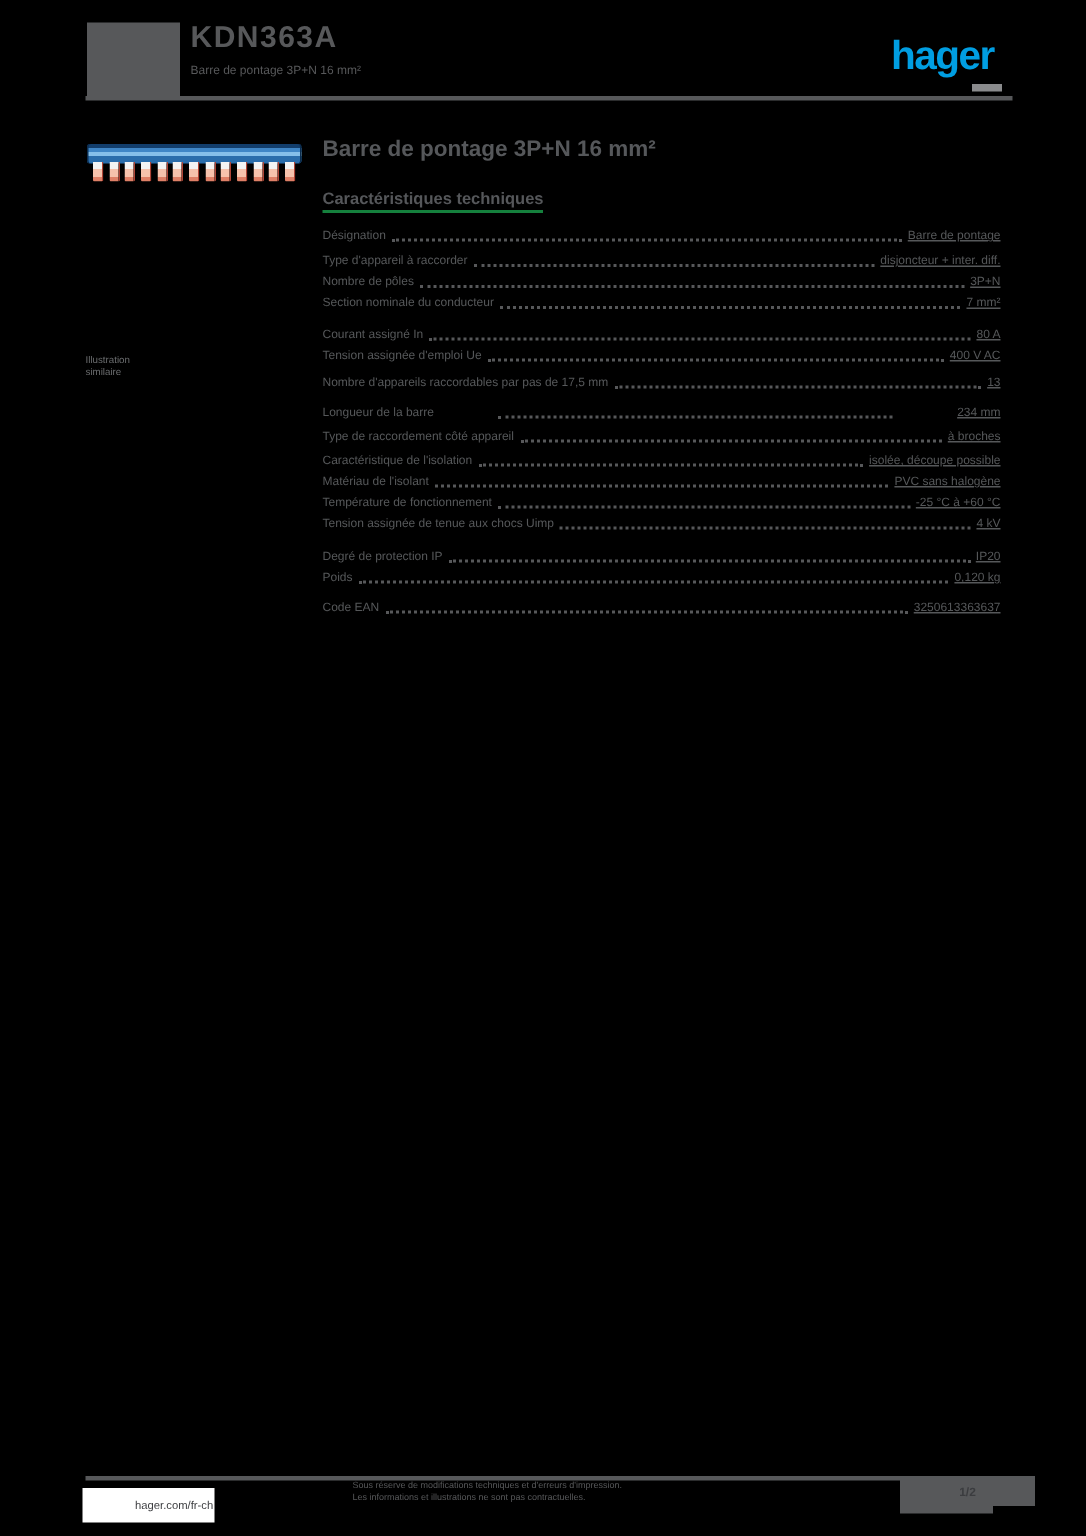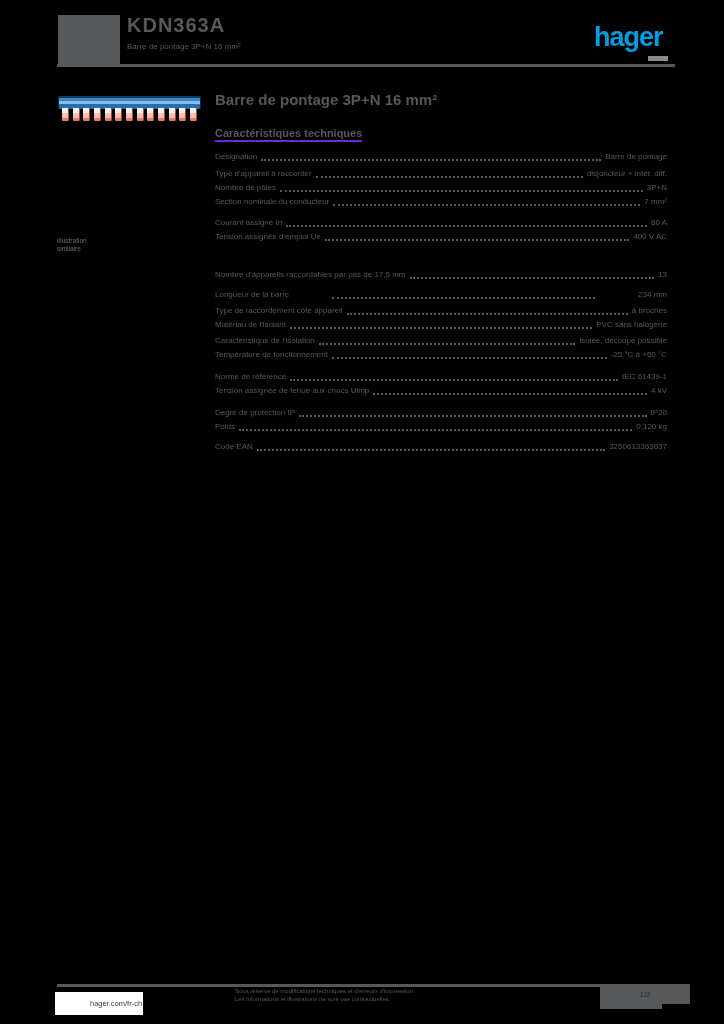--- a/index.html
+++ b/index.html
@@ -23,26 +23,26 @@
      box-shadow:inset 1px 0 0 #0b2c4e, inset -1px 0 0 #0b2c4e;}
   .busbar-pins{display:flex;justify-content:space-between;padding:0 4px;margin-top:-1px;}
   .pin{width:6px;height:13px;border-radius:0 0 1px 1px;
        background:linear-gradient(180deg,#f3f3f3 0 35%,#f6c2ac 35% 75%,#df8067 75% 100%);
        border-right:1px solid #b04436;}
 
   
   .product-title{position:absolute;left:215px;top:91px;width:300px;font-size:15px;
                  font-weight:bold;color:#55575a;}
   .section-heading{position:absolute;left:215px;top:127px;font-size:11px;font-weight:bold;
-                   color:#55575a;border-bottom:2px solid #6d28d9;padding-bottom:1px;}
+                   color:#55575a;border-bottom:2px solid #15803d;padding-bottom:1px;}
   .spec-rows{position:absolute;left:215px;top:150px;width:452px;}
   .spec-row{display:flex;align-items:flex-end;font-size:8px;line-height:14px;color:#56585a;}
   .spec-label{max-width:58%;}
   .spec-leader{flex:1;border-bottom:2px dotted #57585a;margin:0 4px 3px 4px;min-width:10px;}
-  .spec-value{text-align:right;max-width:40%;}
+  .spec-value{text-align:right;max-width:40%;text-decoration:underline;}
 
   .image-caption{position:absolute;left:57px;top:237px;width:70px;font-size:6.5px;
                  line-height:8px;color:#6a6c6e;}
 
   
   .footer-rule{position:absolute;left:57px;top:984px;width:633px;height:3px;background:#57585a;}
   .footer-linkbox{position:absolute;left:55px;top:992px;width:88px;height:23px;background:#fff;}
   .footer-link{position:absolute;left:4px;top:7px;font-size:7.5px;color:#3c3d40;text-decoration:none;padding-left:31px;}
   .footer-notes{position:absolute;left:235px;top:988px;width:226px;font-size:6px;
                 line-height:7.5px;color:#57585a;}
@@ -112,54 +112,49 @@
       <div class="spec-row" style="margin-top: 7px;">
         <span class="spec-label">Courant assigné In</span>
         <span class="spec-leader"></span>
         <span class="spec-value">80 A</span>
       </div>
       <div class="spec-row">
         <span class="spec-label">Tension assignée d'emploi Ue</span>
         <span class="spec-leader"></span>
         <span class="spec-value">400 V AC</span>
       </div>
-      <div class="spec-row" style="margin-top: 24px;">
+      <div class="spec-row" style="margin-top: 4px;">
         <span class="spec-label">Nombre d'appareils raccordables par pas de 17,5 mm</span>
         <span class="spec-leader"></span>
         <span class="spec-value">13</span>
       </div>
       <div class="spec-row" style="margin-top: 6px; gap: 39px;">
         <span class="spec-label">Longueur de la barre</span>
         <span class="spec-leader"></span>
         <span class="spec-value">234 mm</span>
       </div>
       <div class="spec-row" style="margin-top: 2px;">
         <span class="spec-label">Type de raccordement côté appareil</span>
         <span class="spec-leader"></span>
         <span class="spec-value">à broches</span>
       </div>
-      <div class="spec-row">
-        <span class="spec-label">Matériau de l'isolant</span>
-        <span class="spec-leader"></span>
-        <span class="spec-value">PVC sans halogène</span>
-      </div>
       <div class="spec-row" style="margin-top: 2px;">
         <span class="spec-label">Caractéristique de l'isolation</span>
         <span class="spec-leader"></span>
         <span class="spec-value">isolée, découpe possible</span>
       </div>
       <div class="spec-row">
+        <span class="spec-label">Matériau de l'isolant</span>
+        <span class="spec-leader"></span>
+        <span class="spec-value">PVC sans halogène</span>
+      </div>
+      <div class="spec-row">
         <span class="spec-label">Température de fonctionnement</span>
         <span class="spec-leader"></span>
         <span class="spec-value">-25 °C à +60 °C</span>
-      </div>
-      <div class="spec-row" style="margin-top: 8px;">
-        <span class="spec-label">Norme de référence</span>
-        <span class="spec-leader"></span>
-        <span class="spec-value">IEC 61439-1</span>
       </div>
       <div class="spec-row">
         <span class="spec-label">Tension assignée de tenue aux chocs Uimp</span>
         <span class="spec-leader"></span>
         <span class="spec-value">4 kV</span>
       </div>
       <div class="spec-row" style="margin-top: 8px;">
         <span class="spec-label">Degré de protection IP</span>
         <span class="spec-leader"></span>
         <span class="spec-value">IP20</span>

